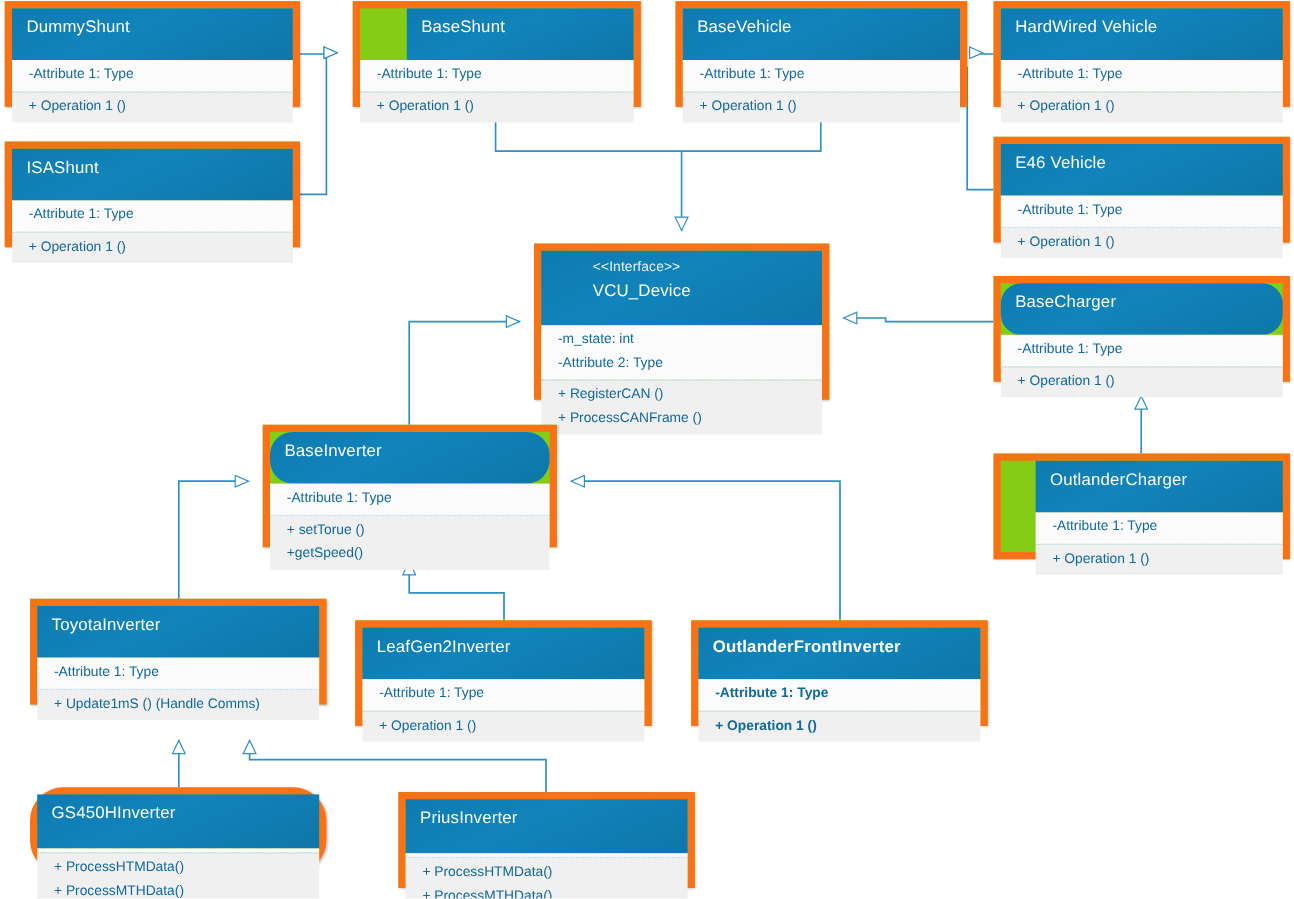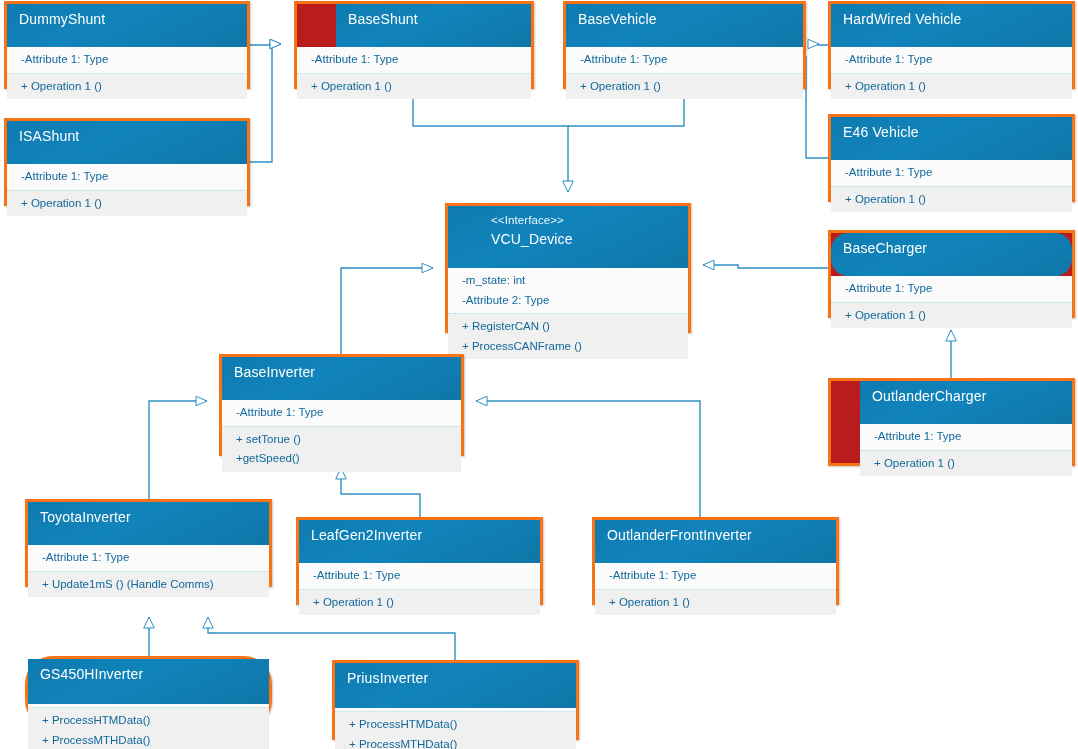--- a/index.html
+++ b/index.html
@@ -19,22 +19,22 @@
   #wires{
     position:absolute;
     left:0; top:0;
     width:1078px; height:749px;
     pointer-events:none;
   }
   
   .uml-class{
     position:absolute;
     box-sizing:border-box;
-    border:3px solid #f97316;
-    background:#b91c1c;
+    border:6px solid #f97316;
+    background:#84cc16;
     box-shadow:1px 1px 2px rgba(0,0,0,0.22);
   }
   .uml-header{
     box-sizing:border-box;
     background:linear-gradient(155deg,#0e7bb0 0%,#1184bb 42%,#0f76a8 100%);
     color:#ffffff;
     padding:7px 12px 6px 12px;
     line-height:1.25;
     overflow:hidden;
   }
@@ -223,21 +223,21 @@
           <span class="cname">OutlanderCharger</span>
         </div>
         <div class="uml-section attrs">
           <div class="uml-row">-Attribute 1: Type</div>
         </div>
         <div class="uml-section ops">
           <div class="uml-row">+ Operation 1 ()</div>
         </div>
       </div>
       <div class="uml-class" style="left: 219px; top: 354px; width: 245px; height: 102px;">
-        <div class="uml-header" style="height: 43px;">
+        <div class="uml-header" style="height: 43px; border-radius: 19px;">
           <span class="cname">BaseInverter</span>
         </div>
         <div class="uml-section attrs">
           <div class="uml-row">-Attribute 1: Type</div>
         </div>
         <div class="uml-section ops">
           <div class="uml-row">+ setTorue ()</div>
           <div class="uml-row">+getSpeed()</div>
         </div>
       </div>
@@ -256,21 +256,21 @@
         <div class="uml-header" style="height: 43px;">
           <span class="cname">LeafGen2Inverter</span>
         </div>
         <div class="uml-section attrs">
           <div class="uml-row">-Attribute 1: Type</div>
         </div>
         <div class="uml-section ops">
           <div class="uml-row">+ Operation 1 ()</div>
         </div>
       </div>
-      <div class="uml-class" style="left: 592px; top: 517px; width: 247px; height: 88px;">
+      <div class="uml-class" style="left: 576px; top: 517px; width: 247px; height: 88px; font-weight: bold;">
         <div class="uml-header" style="height: 43px;">
           <span class="cname">OutlanderFrontInverter</span>
         </div>
         <div class="uml-section attrs">
           <div class="uml-row">-Attribute 1: Type</div>
         </div>
         <div class="uml-section ops">
           <div class="uml-row">+ Operation 1 ()</div>
         </div>
       </div>

